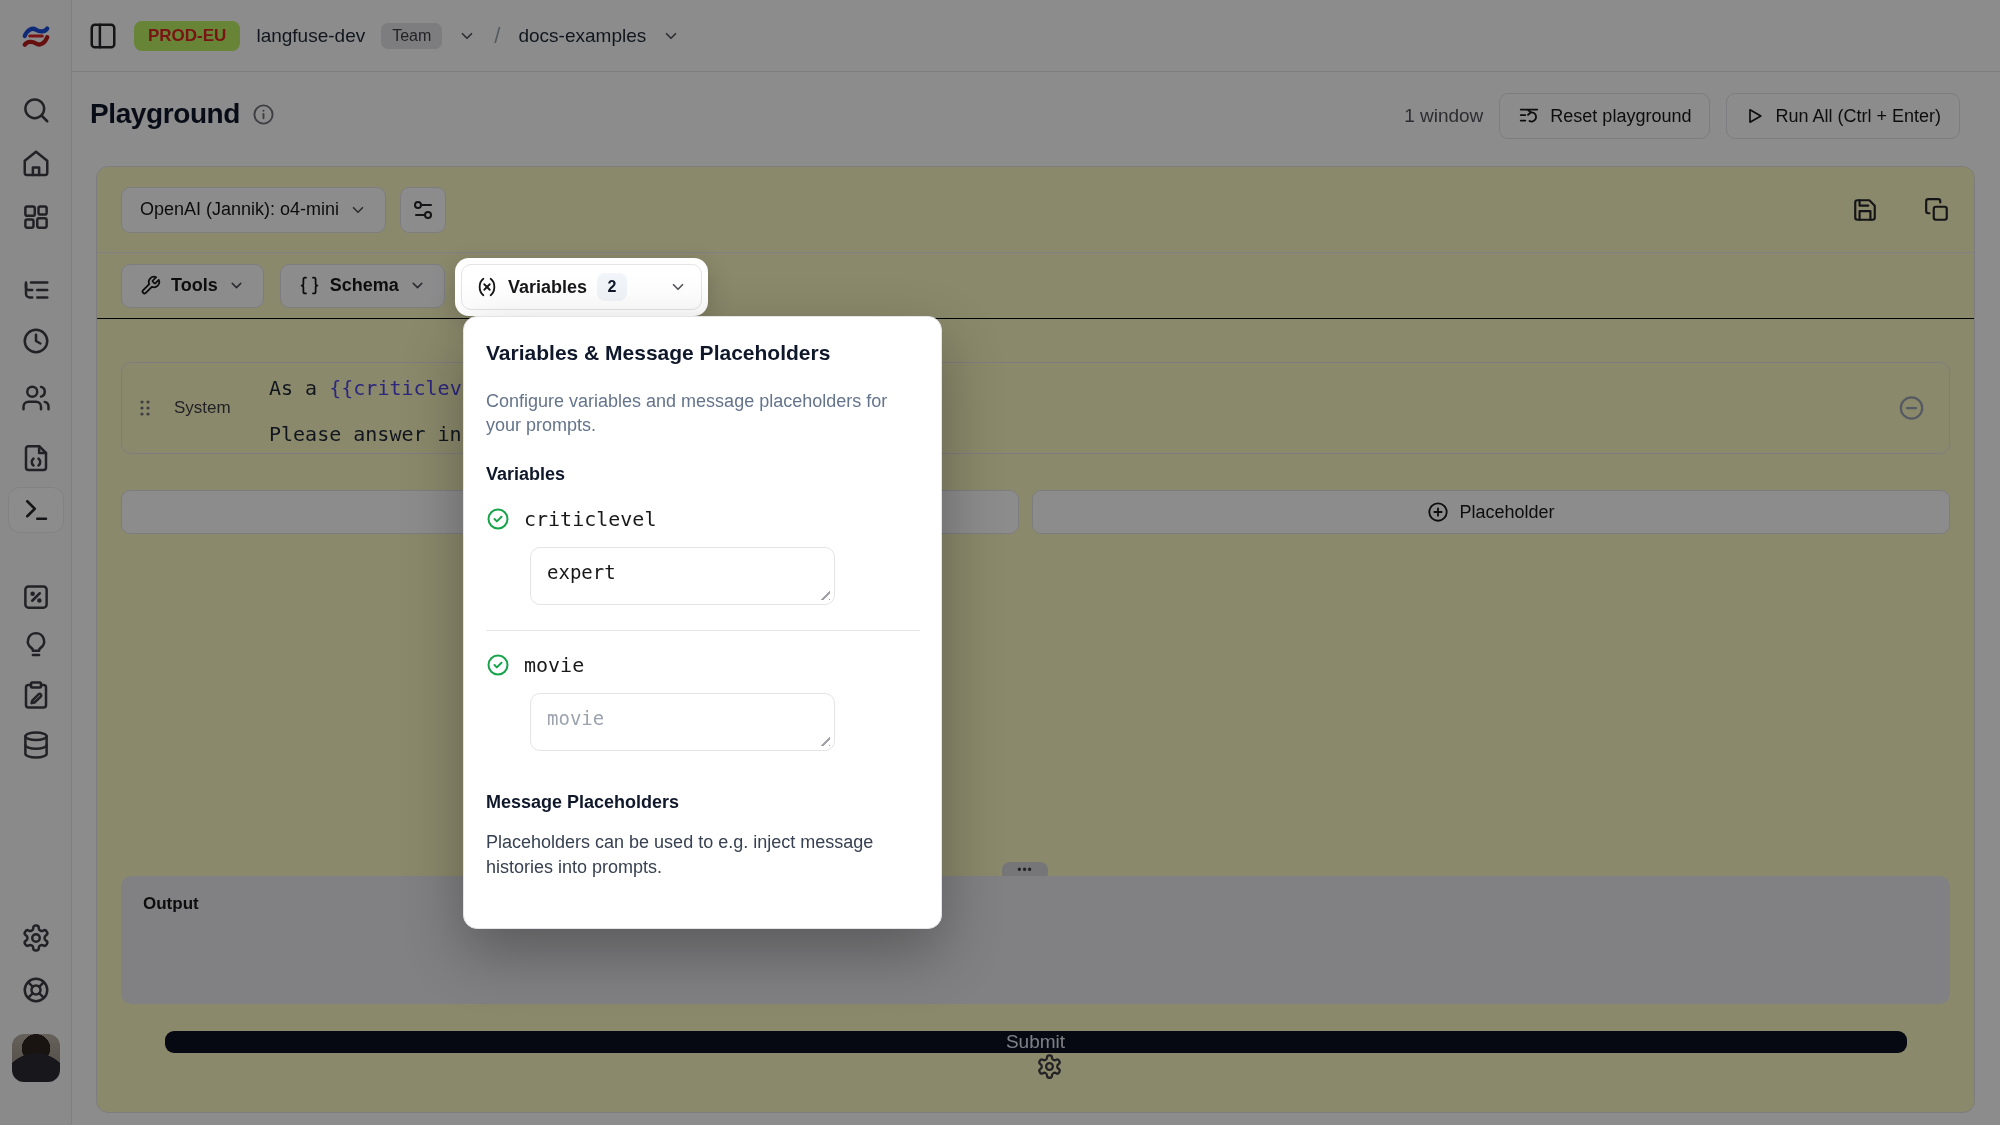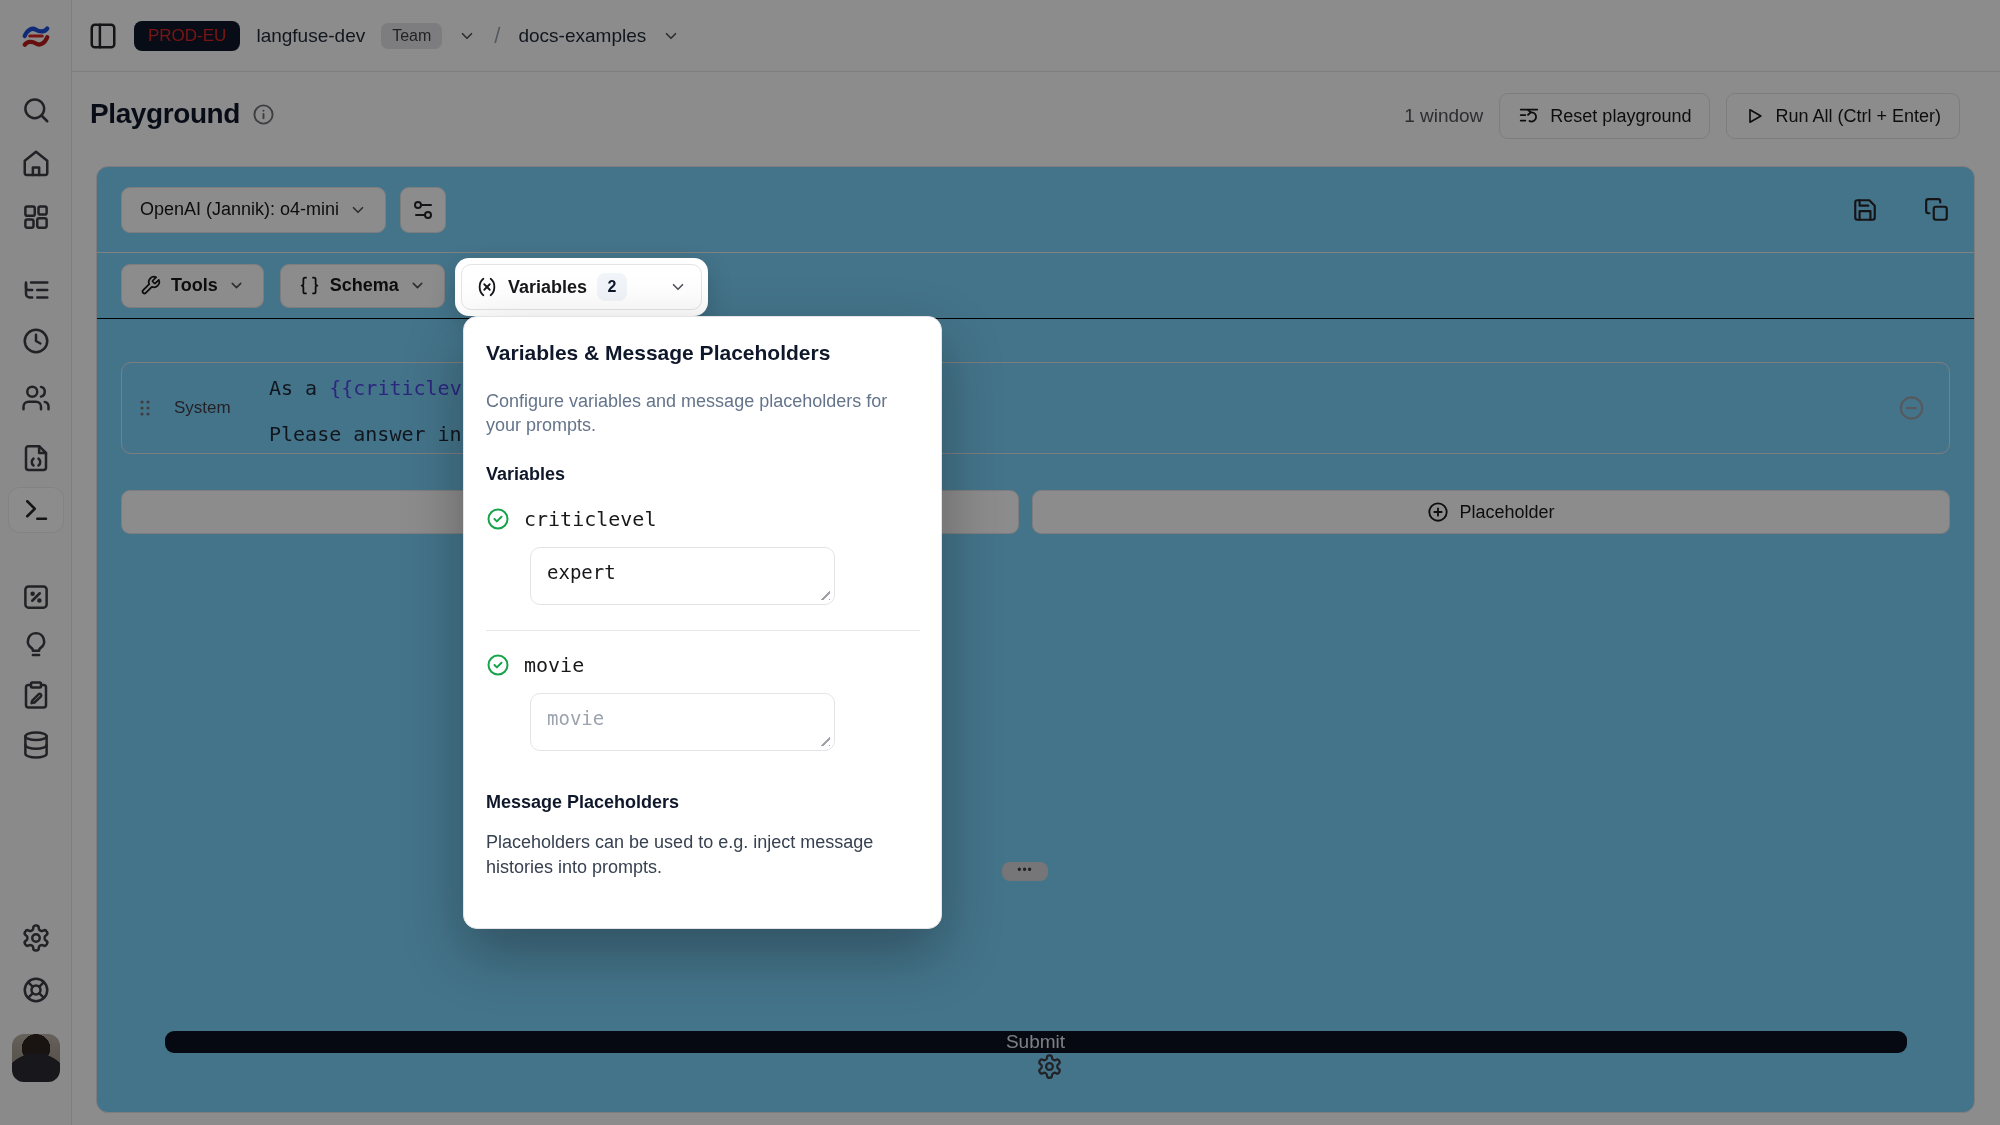--- a/index.html
+++ b/index.html
@@ -28,21 +28,21 @@
   .avatar {
     position:absolute; left:50%; transform:translateX(-50%); top:1034px;
     width:48px; height:48px; border-radius:12px; overflow:hidden;
     background:
       radial-gradient(circle at 50% 112%, #2b2b33 0 58%, transparent 59%),
       radial-gradient(circle at 50% 30%, #2e2420 0 34%, transparent 35%),
       radial-gradient(circle at 50% 44%, #e6bd9a 0 26%, transparent 27%),
       linear-gradient(#b9b0a4, #8e867c);
   }
   .badge-env {
-    background:#0f172a; color:#dc2626; font-size:17px; font-weight:400;
+    background:#bef264; color:#dc2626; font-size:17px; font-weight:700;
     padding:5px 14px; border-radius:8px;
   }
   .org-name, .proj-name { font-size:19px; font-weight:500; color:#1f2937; }
   .badge-team {
     background:#e4e4e7; color:#3f3f46; font-size:16px; font-weight:500;
     padding:4px 11px; border-radius:7px;
   }
   .crumb-sep { color:#9ca3af; font-size:22px; font-weight:300; padding:0 2px; }
   .chev { color:#52525b; }
   
@@ -53,21 +53,21 @@
   .muted { color:#52525b; font-size:19px; }
   .btn-outline {
     display:inline-flex; align-items:center; gap:10px; height:46px;
     border:1px solid #e4e4e7; border-radius:9px; background:#fff;
     font-size:18px; font-weight:500; color:#18181b; padding:0 18px; cursor:pointer;
   }
   .btn-ghost { background:none; border:none; color:#27272a; cursor:pointer; display:inline-flex; align-items:center; }
   
   .pwindow {
     position:absolute; left:96px; top:166px; width:1879px; height:947px;
-    background:#7dd3fc; border:1px solid #e4e4e7; border-radius:12px;
+    background:#fef9c3; border:1px solid #e4e4e7; border-radius:12px;
   }
   .model-row { position:absolute; left:0; right:0; top:0; height:86px; border-bottom:1px solid #ececee;
     display:flex; align-items:center; padding:0 24px; gap:14px; }
   .model-row .spacer { flex:1; }
   .sq-btn { width:46px; height:46px; justify-content:center; padding:0; }
   .tools-row { position:absolute; left:0; right:0; top:86px; height:66px; border-bottom:1px solid #000000;
     display:flex; align-items:center; padding:0 24px; gap:16px; }
   .msg-box {
     position:absolute; left:24px; right:24px; top:195px; height:92px;
     border:1px solid #e4e4e7; border-radius:10px;
@@ -404,20 +404,23 @@
             <circle cx="12" cy="12" r="9.5"></circle>
             <path d="M12 8v8"></path>
             <path d="M8 12h8"></path>
           </svg>
         <span>Placeholder</span>
       </button>
     </div>
 
     <div class="out-handle">•••</div>
 
+    <div class="output-panel">
+      <span class="output-label">Output</span>
+    </div>
 
     <div class="submit-row">
       <button class="submit-btn">Submit</button>
       <span class="submit-gear btn-ghost">
         <svg class="ic" width="27" height="27" viewBox="0 0 24 24" fill="none" stroke="currentColor" stroke-width="2" stroke-linecap="round" stroke-linejoin="round">
             <path d="M12.22 2h-.44a2 2 0 0 0-2 2v.18a2 2 0 0 1-1 1.73l-.43.25a2 2 0 0 1-2 0l-.15-.08a2 2 0 0 0-2.73.73l-.22.38a2 2 0 0 0 .73 2.73l.15.1a2 2 0 0 1 1 1.72v.51a2 2 0 0 1-1 1.74l-.15.09a2 2 0 0 0-.73 2.73l.22.38a2 2 0 0 0 2.73.73l.15-.08a2 2 0 0 1 2 0l.43.25a2 2 0 0 1 1 1.73V20a2 2 0 0 0 2 2h.44a2 2 0 0 0 2-2v-.18a2 2 0 0 1 1-1.73l.43-.25a2 2 0 0 1 2 0l.15.08a2 2 0 0 0 2.73-.73l.22-.39a2 2 0 0 0-.73-2.73l-.15-.08a2 2 0 0 1-1-1.74v-.5a2 2 0 0 1 1-1.74l.15-.09a2 2 0 0 0 .73-2.73l-.22-.38a2 2 0 0 0-2.73-.73l-.15.08a2 2 0 0 1-2 0l-.43-.25a2 2 0 0 1-1-1.73V4a2 2 0 0 0-2-2z"></path>
             <circle cx="12" cy="12" r="3"></circle>
           </svg>
       </span>
     </div>

